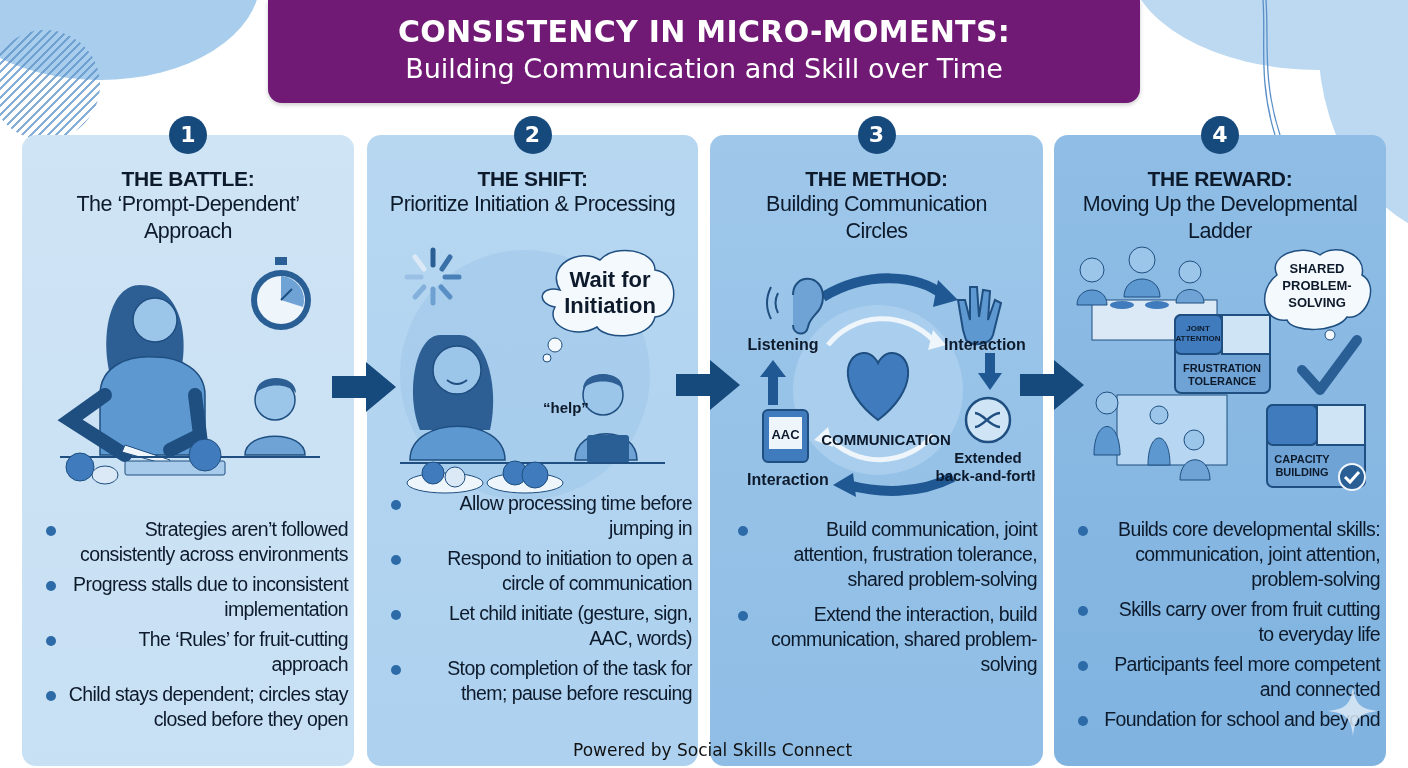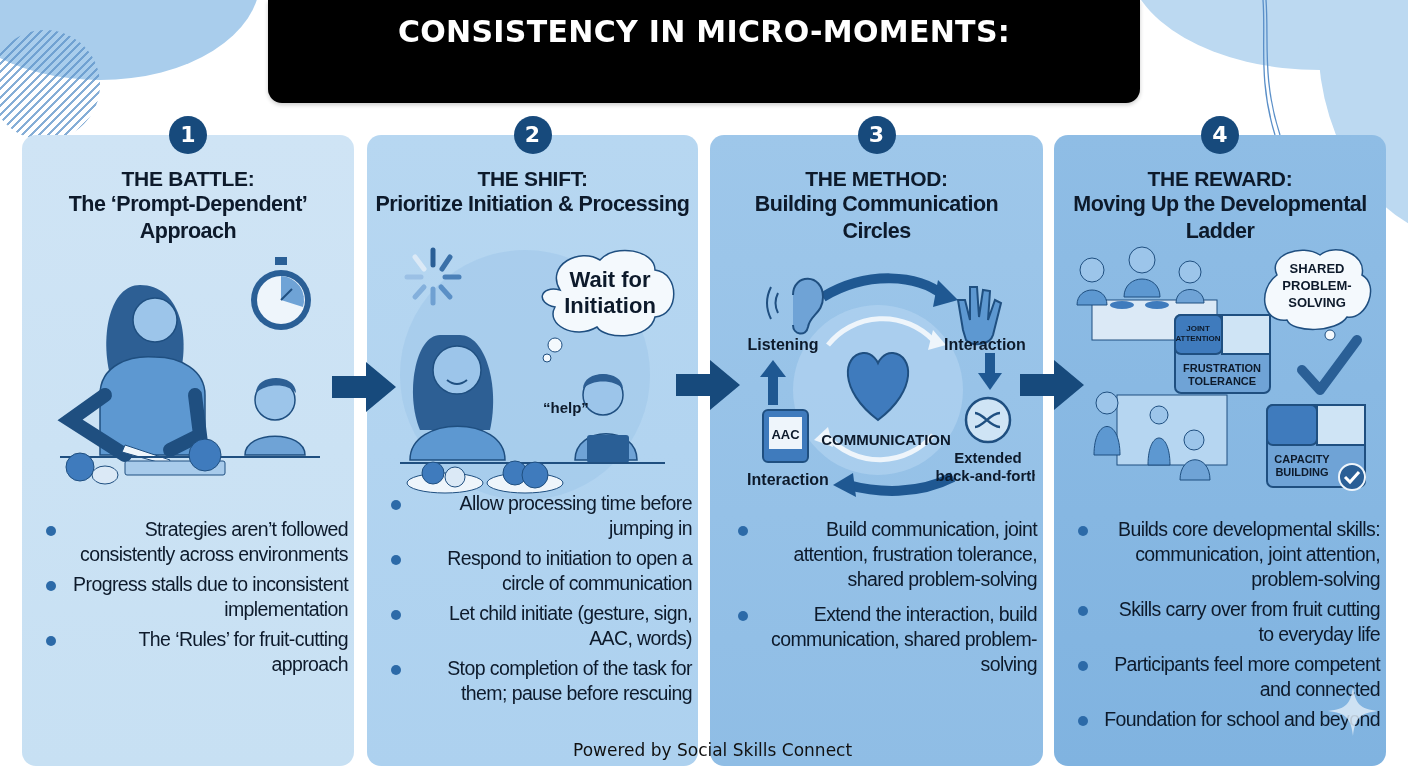--- a/index.html
+++ b/index.html
@@ -7,37 +7,37 @@
   body { position: relative; font-family: "Liberation Sans", "DejaVu Sans", sans-serif; color: #0d1a2b; }
 
   .bg-blob-left { position: absolute; left: -60px; top: -120px; width: 320px; height: 200px; border-radius: 50%; background: #a9cdec; }
   .bg-hatch { position: absolute; left: -10px; top: 30px; width: 110px; height: 110px; border-radius: 50%;
     background: repeating-linear-gradient(135deg, #5d93c9 0 2px, transparent 2px 6px); opacity: .75; }
   .bg-blob-right { position: absolute; right: -40px; top: -40px; width: 320px; height: 110px; background: #bcd9f1;
     border-radius: 0 0 0 60% / 0 0 0 100%; }
   .bg-blob-right2 { position: absolute; right: -60px; top: 40px; width: 150px; height: 200px; background: #bcd9f1; border-radius: 0 0 0 100%; }
   .bg-wire { position: absolute; left: 1260px; top: 0; width: 30px; height: 135px; }
 
-  .title-banner { position: absolute; left: 268px; top: 0; width: 872px; height: 103px; background: #000000;
+  .title-banner { position: absolute; left: 268px; top: 0; width: 872px; height: 103px; background: #701a75;
     border-radius: 0 0 14px 14px; color: #fff; text-align: center; box-shadow: 0 2px 4px rgba(0,0,0,.2); }
   .title-l1 { font-family: "DejaVu Sans", sans-serif; font-size: 30px; font-weight: 600; margin-top: 14px; letter-spacing: 0.3px; }
   .title-l2 { font-family: "DejaVu Sans", sans-serif; font-size: 27px; font-weight: 500; margin-top: 4px; }
 
   .card { position: absolute; top: 135px; height: 631px; border-radius: 14px; }
   .card.c1 { left: 22px; width: 332px; background: linear-gradient(#cfe4f5, #c7e0f3); }
   .card.c2 { left: 367px; width: 331px; background: linear-gradient(#b7d7f1, #add1ef); }
   .card.c3 { left: 710px; width: 333px; background: linear-gradient(#9ec7ea, #8fbde5); }
   .card.c4 { left: 1054px; width: 332px; background: linear-gradient(#8fbde5, #80b3e0); }
 
   .step-num { position: absolute; top: -19px; left: 50%; margin-left: -19px; width: 38px; height: 38px; border-radius: 50%;
     background: #174a7c; color: #fff; font-size: 22px; font-weight: bold; text-align: center; line-height: 38px;
     font-family: "DejaVu Sans", sans-serif; }
   .card-head { position: absolute; top: 32px; left: 0; right: 0; text-align: center; }
   .card-kicker { font-size: 21px; font-weight: bold; letter-spacing: -0.3px; }
-  .card-title { font-size: 21.5px; font-weight: bold; line-height: 27px; letter-spacing: -0.5px; padding: 0 4px; }
+  .card-title { font-size: 21.5px; font-weight: normal; line-height: 27px; letter-spacing: -0.5px; padding: 0 4px; }
 
   .illus { position: absolute; left: 8px; right: 8px; top: 110px; height: 260px; }
   .bullets { position: absolute; left: 24px; right: 6px; top: 382px; list-style: none; text-align: right; }
   .bullets li { position: relative; padding-left: 22px; font-size: 19.5px; line-height: 25px; letter-spacing: -0.6px; margin-bottom: 5px; }
   .bullets li::before { content: ""; position: absolute; left: 0; top: 9px; width: 10px; height: 10px; border-radius: 50%; background: #2c6aa8; }
   .c3 .bullets li { margin-bottom: 10px; }
 
   .arrow { position: absolute; width: 64px; height: 50px; }
   .arrow.a1 { left: 332px; top: 362px; }
   .arrow.a2 { left: 676px; top: 360px; }
@@ -54,20 +54,21 @@
 <div class="bg-hatch"></div>
 <div class="bg-blob-right"></div>
 <div class="bg-blob-right2"></div>
 <svg class="bg-wire" viewBox="0 0 30 135">
   <path d="M3 0 C6 40 -2 80 15 135" stroke="#5a8fc8" stroke-width="1.3" fill="none"></path>
   <path d="M6 0 C9 40 2 80 20 135" stroke="#5a8fc8" stroke-width="1.3" fill="none"></path>
 </svg>
 
 <div class="title-banner">
   <div class="title-l1">CONSISTENCY IN MICRO-MOMENTS:</div>
+  <div class="title-l2">Building Communication and Skill over Time</div>
 </div>
 
 <div class="card c1">
   <div class="step-num">1</div>
   <div class="card-head">
     <div class="card-kicker">THE BATTLE:</div>
     <div class="card-title" style="padding:0 40px;">The ‘Prompt-Dependent’ Approach</div>
   </div>
   <svg class="illus" viewBox="0 0 316 260">
 
@@ -96,20 +97,21 @@
     <line x1="30" y1="212" x2="290" y2="212" stroke="#1f4f80" stroke-width="2"></line>
     <rect x="95" y="216" width="100" height="14" rx="2" fill="#a8cbeb" stroke="#1f4f80"></rect>
     <circle cx="50" cy="222" r="14" fill="#3f7bbd" stroke="#1f4f80"></circle>
     <circle cx="175" cy="210" r="16" fill="#3f7bbd" stroke="#1f4f80"></circle>
     <ellipse cx="75" cy="230" rx="13" ry="9" fill="#dbe9f6" stroke="#1f4f80"></ellipse>
   </svg>
   <ul class="bullets">
     <li>Strategies aren’t followed consistently across environments</li>
     <li>Progress stalls due to inconsistent implementation</li>
     <li>The ‘Rules’ for fruit-cutting approach</li>
+    <li>Child stays dependent; circles stay closed before they open</li>
   </ul>
 </div>
 
 <div class="card c2">
   <div class="step-num">2</div>
   <div class="card-head">
     <div class="card-kicker">THE SHIFT:</div>
     <div class="card-title">Prioritize Initiation &amp; Processing</div>
   </div>
   <svg class="illus" viewBox="0 0 315 260">

